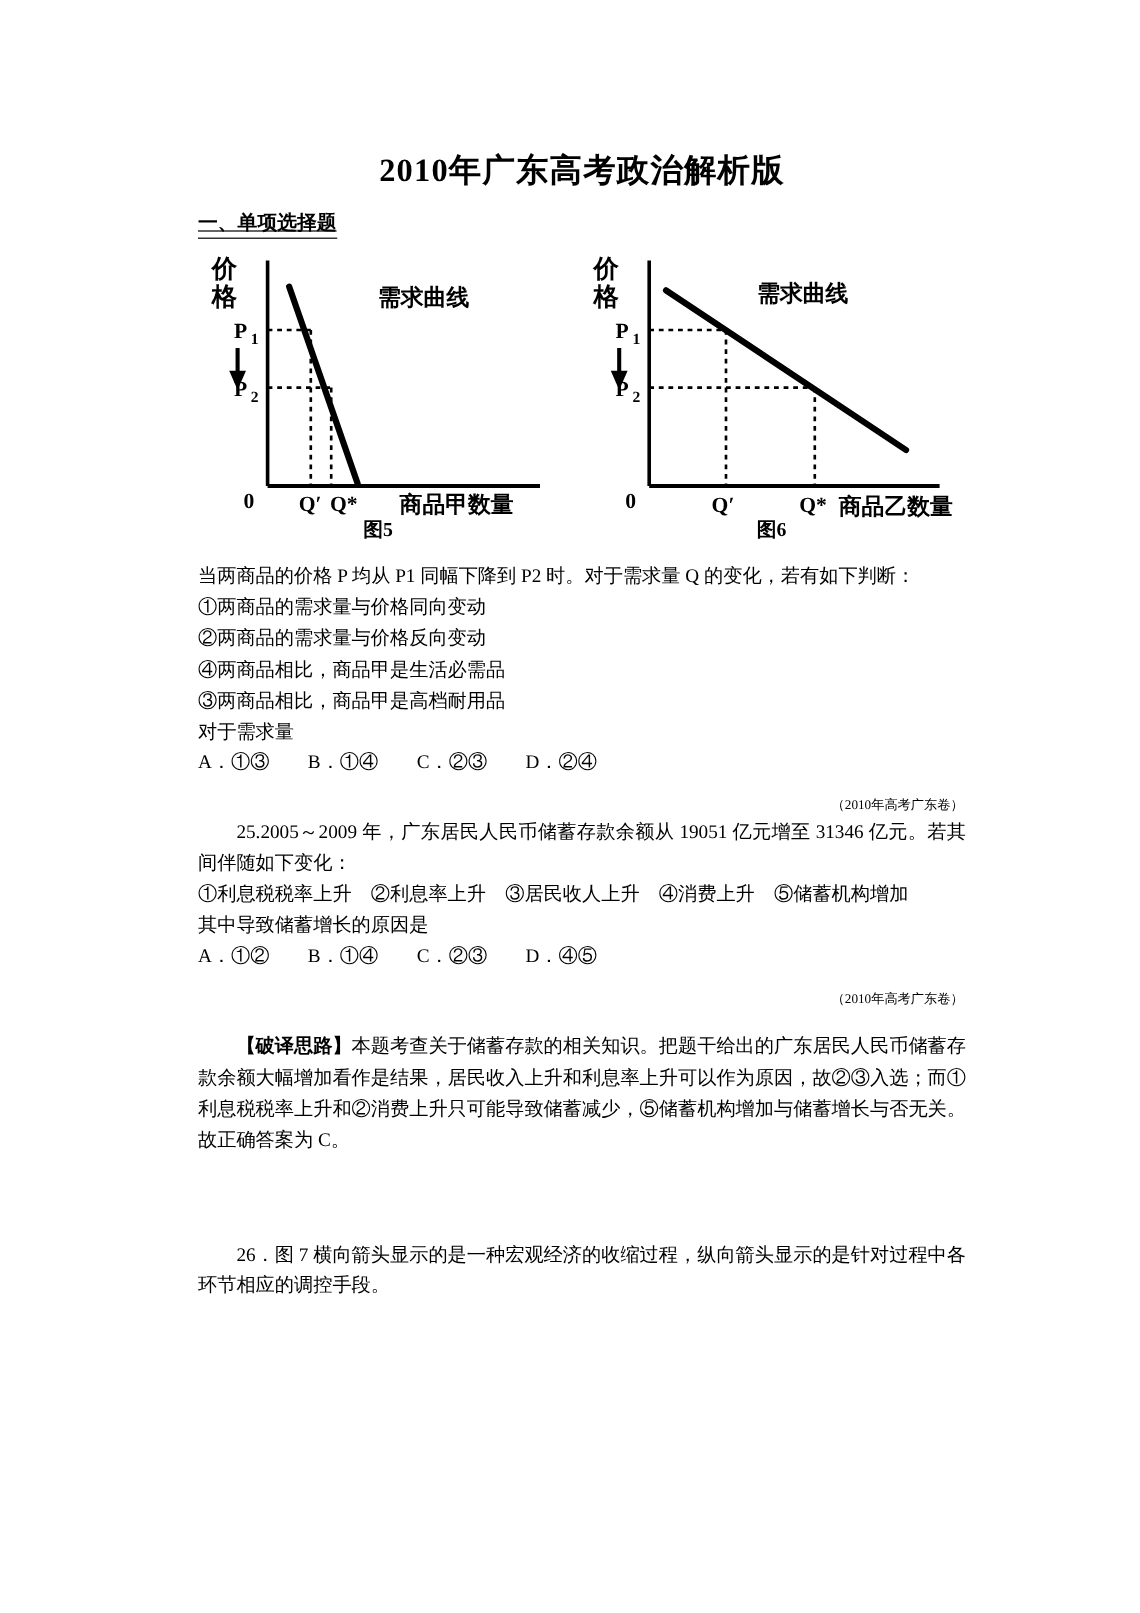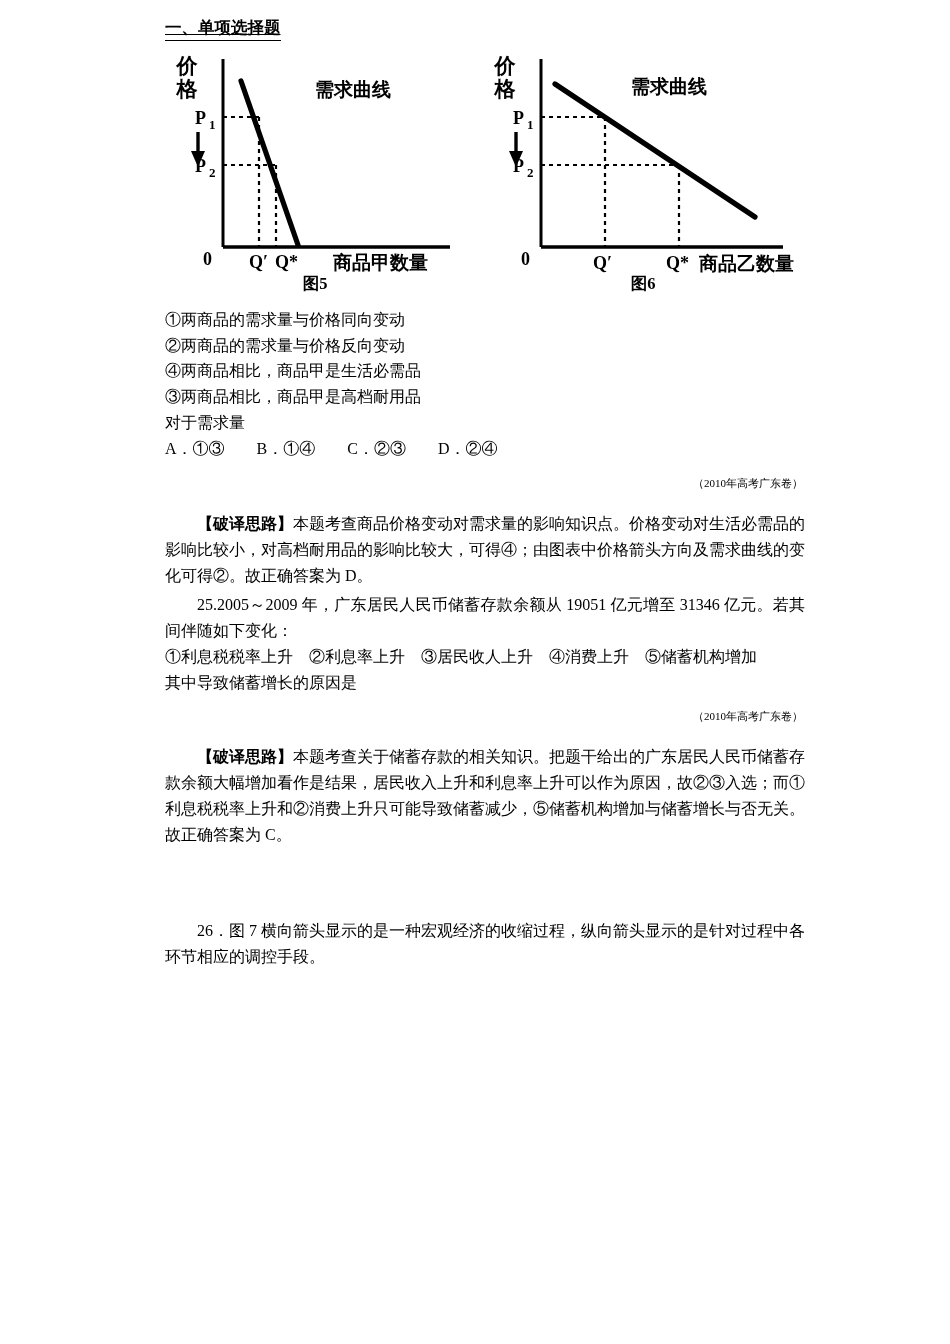--- a/index.html
+++ b/index.html
@@ -102,20 +102,21 @@
   }
   .figA { left: 0; }
   .figB { left: 318px; }
 </style>
 </head>
 <body>
 
 <div class="page">
   <div class="content">
 
+    <h1 class="doc-title">2010年广东高考政治解析版</h1>
 
     <div>
       <span class="section-heading">一、单项选择题</span>
     </div>
 
 
     <div class="figures">
 
       <div class="fig figA">
         <svg width="300" height="228" viewBox="0 0 300 228">
@@ -180,35 +181,36 @@
           <text x="38" y="216" font-family="Liberation Serif, serif" font-size="18" font-weight="bold">0</text>
           <text x="110" y="220" font-family="Liberation Serif, serif" font-size="18" font-weight="bold">Q′</text>
           <text x="183" y="220" font-family="Liberation Serif, serif" font-size="18" font-weight="bold">Q*</text>
           <text x="216" y="221" font-family="Liberation Serif, serif" font-size="19" font-weight="bold">商品乙数量</text>
         </svg>
         <div class="fig-caption">图6</div>
       </div>
 
     </div>
 
+    <p class="para">当两商品的价格 P 均从 P1 同幅下降到 P2 时。对于需求量 Q 的变化，若有如下判断：</p>
     <p class="para tight">①两商品的需求量与价格同向变动</p>
     <p class="para tight">②两商品的需求量与价格反向变动</p>
     <p class="para tight">④两商品相比，商品甲是生活必需品</p>
     <p class="para tight">③两商品相比，商品甲是高档耐用品</p>
     <p class="para tight">对于需求量</p>
     <p class="opts">A．①③        B．①④        C．②③        D．②④</p>
 
     <p class="attrib">（2010年高考广东卷）</p>
 
-    <p class="explain"><b>【破译思路】</b><span>本题考查商品价格变动对需求量的影响知识点。价格变动对生活必需品的影响比较小，对高档耐用品的影响比较大，可得④；由图表中价格箭头方向及需求曲线的变化可得②。故正确答案为 D。</span></p>
 
     <div class="qblock">
       <p class="para indent">25.2005～2009 年，广东居民人民币储蓄存款余额从 19051 亿元增至 31346 亿元。若其间伴随如下变化：</p>
       <p class="para tight">①利息税税率上升　②利息率上升　③居民收人上升　④消费上升　⑤储蓄机构增加</p>
       <p class="para tight">其中导致储蓄增长的原因是</p>
+      <p class="opts">A．①②        B．①④        C．②③        D．④⑤</p>
       <p class="attrib">（2010年高考广东卷）</p>
     </div>
 
     <p class="explain"><b>【破译思路】</b><span>本题考查关于储蓄存款的相关知识。把题干给出的广东居民人民币储蓄存款余额大幅增加看作是结果，居民收入上升和利息率上升可以作为原因，故②③入选；而①利息税税率上升和②消费上升只可能导致储蓄减少，⑤储蓄机构增加与储蓄增长与否无关。故正确答案为 C。</span></p>
 
     <p class="para indent" style="margin-top:70px;">26．图 7 横向箭头显示的是一种宏观经济的收缩过程，纵向箭头显示的是针对过程中各环节相应的调控手段。</p>
 
   </div>
 </div>
 

